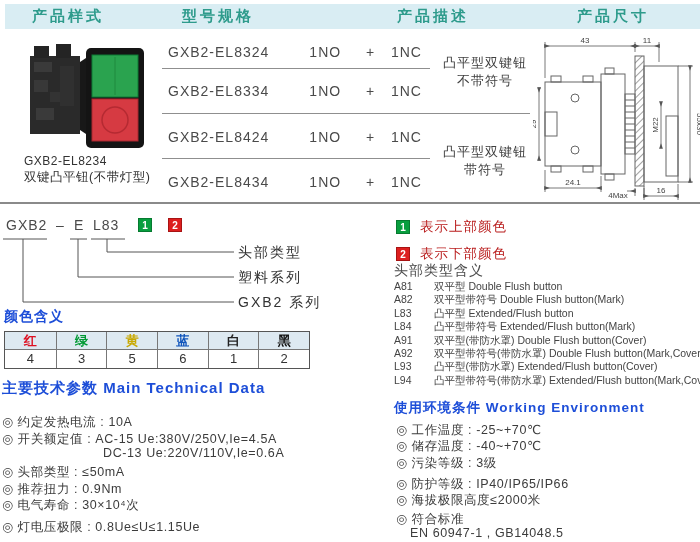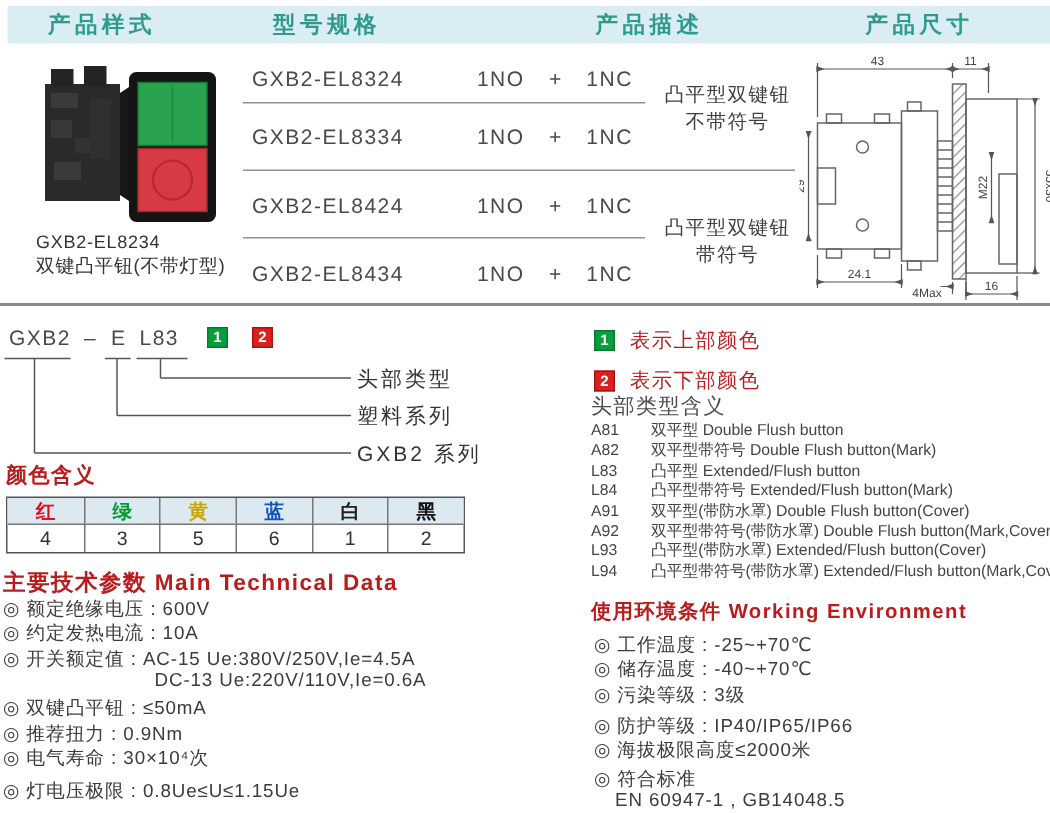--- a/index.html
+++ b/index.html
@@ -8,39 +8,39 @@
   .abs { position:absolute; }
 
   
   .header-strip { position:absolute; top:4px; left:5px; width:695px; height:25px; background:#d9edf3; }
   .tab-label { position:absolute; top:3px; font-size:15px; font-weight:bold; color:#2e9b8c; letter-spacing:3px; }
 
   
   .model-row { position:absolute; left:168px; width:262px; display:flex; align-items:center;
                font-size:14px; color:#4a4a4a; letter-spacing:1px; white-space:nowrap; }
   .model-row .m { width:150px; text-align:left; }
-  .model-row .no { width:52px; text-align:center; }
+  .model-row .no { width:52px; }
   .model-row .pl { width:26px; text-align:center; }
   .model-row .nc { width:50px; text-align:center; }
   .hline { position:absolute; height:1px; background:#8f8f8f; }
 
   .desc-block { position:absolute; left:433px; width:104px; text-align:center;
                 font-size:13px; color:#404040; line-height:18px; letter-spacing:1px; }
 
   .caption { position:absolute; color:#333; letter-spacing:.5px; }
 
   .divider-full { position:absolute; top:202px; left:0; width:700px; height:2px; background:#8a8a8a; }
 
   
   .codepart { position:absolute; top:217px; font-size:14px; color:#4a4a4a; letter-spacing:1px; }
   .numbox { position:absolute; top:218px; width:14px; height:14px; line-height:14px;
             text-align:center; font-size:10px; font-weight:bold; color:#fff; }
   .callout-label { position:absolute; font-size:14px; color:#333; letter-spacing:2px; }
 
-  .sec-title { position:absolute; font-weight:bold; color:#b91c1c; letter-spacing:1px; }
+  .sec-title { position:absolute; font-weight:bold; color:#1d4ed8; letter-spacing:1px; }
 
   
   .ctable { position:absolute; top:331px; left:4px; width:306px; border:1px solid #555;
             display:grid; grid-template-columns:repeat(6,1fr); }
   .ctable .cell { height:18px; line-height:18px; text-align:center; font-size:13px;
                   border-left:1px solid #777; }
   .ctable .cell.first { border-left:none; }
   .ctable .hd { background:#dde9f1; border-bottom:1px solid #777; font-weight:bold; }
   .ctable .val { color:#333; }
 
@@ -235,25 +235,24 @@
     <div class="cell hd" style="color:#111111">黑</div>
     <div class="cell val first">4</div>
     <div class="cell val">3</div>
     <div class="cell val">5</div>
     <div class="cell val">6</div>
     <div class="cell val">1</div>
     <div class="cell val">2</div>
   </div>
 
   <div class="sec-title" style="left:2px;top:379px;font-size:15px">主要技术参数 Main Technical Data</div>
-  <div class="tech-line" style="left:2px;top:398px">◎ 额定绝缘电压 : 600V</div>
   <div class="tech-line" style="left:2px;top:414px">◎ 约定发热电流 : 10A</div>
   <div class="tech-line" style="left:2px;top:431px">◎ 开关额定值 : AC-15  Ue:380V/250V,Ie=4.5A</div>
   <div class="tech-line" style="left:103px;top:446px">DC-13  Ue:220V/110V,Ie=0.6A</div>
-  <div class="tech-line" style="left:2px;top:464px">◎ 双键凸平钮 : ≤50mA</div>
+  <div class="tech-line" style="left:2px;top:464px">◎ 头部类型 : ≤50mA</div>
   <div class="tech-line" style="left:2px;top:481px">◎ 推荐扭力 : 0.9Nm</div>
   <div class="tech-line" style="left:2px;top:497px">◎ 电气寿命 : 30×10⁴次</div>
   <div class="tech-line" style="left:2px;top:519px">◎ 灯电压极限 : 0.8Ue≤U≤1.15Ue</div>
 
   <div class="legend-row" style="left:396px;top:218px">
     <span class="lbox" style="background:#089e3e;border:1px solid #067a30">1</span>
     <span class="ltext">表示上部颜色</span>
   </div>
   <div class="legend-row" style="left:396px;top:245px">
     <span class="lbox" style="background:#dd1f1f;border:1px solid #a81313">2</span>

